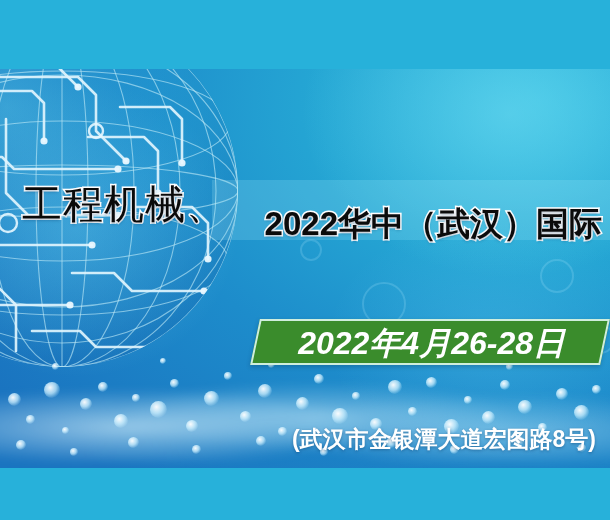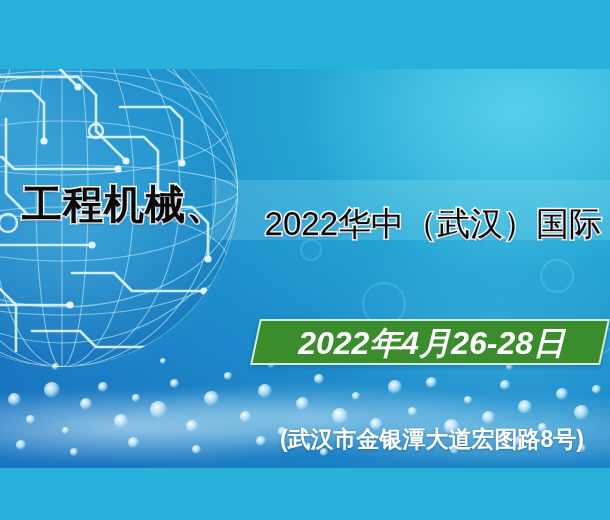--- a/index.html
+++ b/index.html
@@ -115,21 +115,21 @@
     inset: 0;
     z-index: 20;
   }
 
   
   #headline-left {
     position: absolute;
     left: 22px;
     top: 108px;
     font-size: 40px;
-    font-weight: bold;
+    font-weight: normal;
     letter-spacing: 1px;
     color: #0a0a0a;
     white-space: nowrap;
     -webkit-text-stroke: 3px #ffffff;
     paint-order: stroke fill;
     text-shadow: 0 2px 3px rgba(0,40,80,.30);
   }
 
   
   #title-band {
@@ -139,21 +139,21 @@
     width: 398px;
     height: 60px;
     background: rgba(160,230,248,.22);
   }
 
   #title-line1 {
     position: absolute;
     right: 8px;
     top: 133px;
     font-size: 33px;
-    font-weight: normal;
+    font-weight: bold;
     letter-spacing: 0px;
     color: #0b0b0b;
     white-space: nowrap;
     -webkit-text-stroke: 3px #ffffff;
     paint-order: stroke fill;
     text-shadow: 0 2px 3px rgba(0,40,80,.28);
   }
   #title-line2 {
     position: absolute;
     right: 8px;
@@ -202,21 +202,21 @@
     right: 10px;
     top: 311px;
     font-size: 25px;
     font-weight: bold;
     color: #ffffff;
     white-space: nowrap;
     text-shadow: 0 1px 3px rgba(0,45,90,.40);
   }
   #venue-line2 {
     position: absolute;
-    right: 26px;
+    right: 14px;
     top: 355px;
     font-size: 23px;
     font-weight: bold;
     color: #ffffff;
     white-space: nowrap;
     text-shadow: 0 1px 3px rgba(0,45,90,.40);
   }
 </style>
 </head>
 <body>

